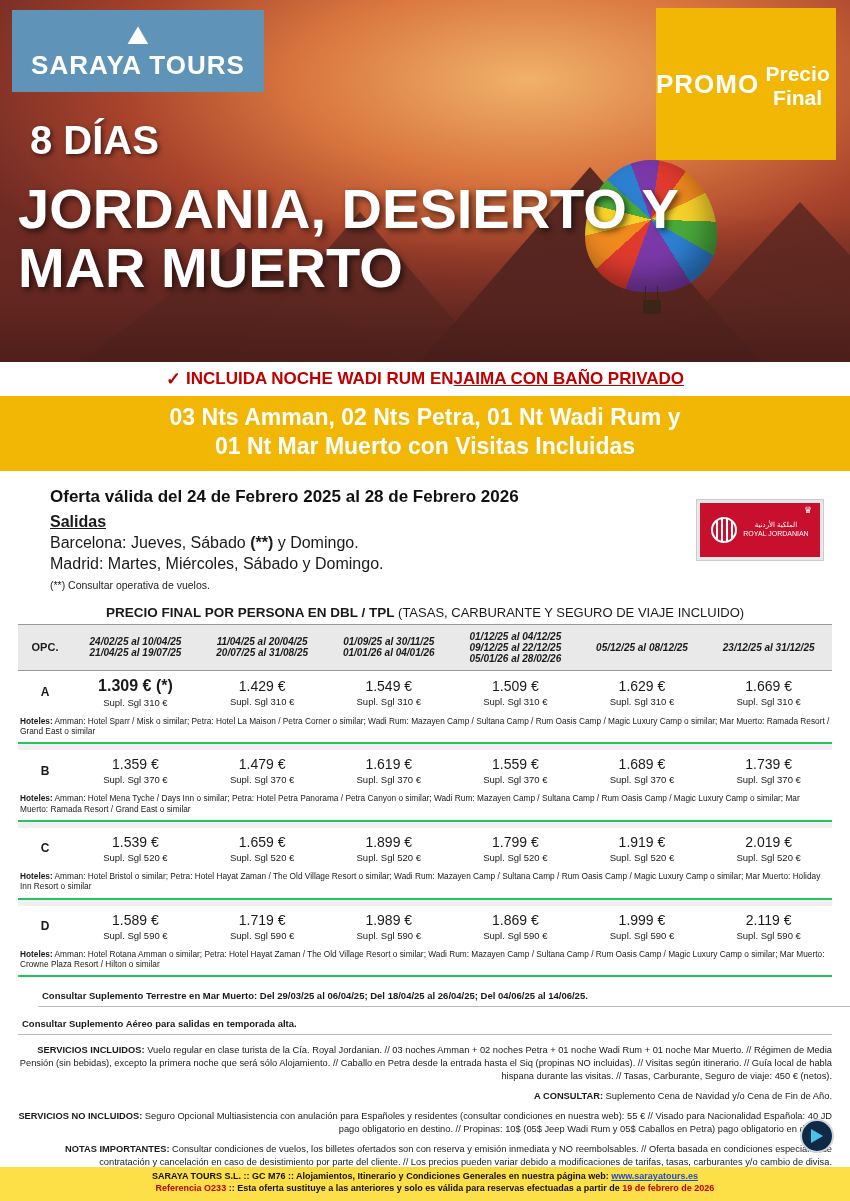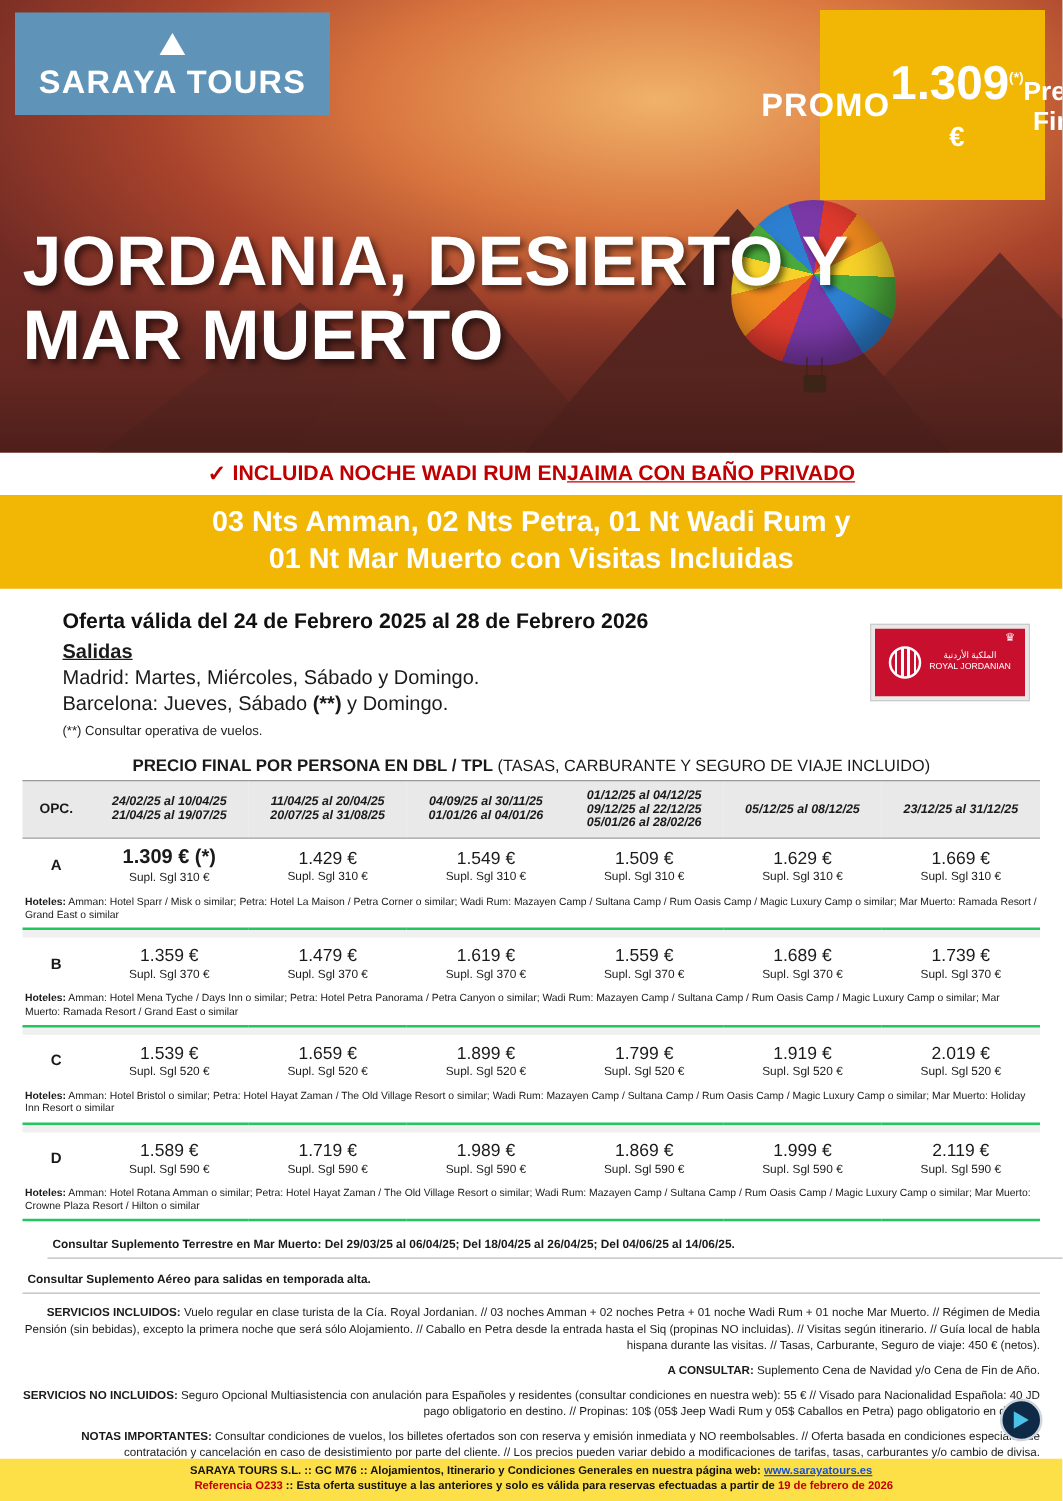--- a/index.html
+++ b/index.html
@@ -209,49 +209,47 @@
     <div class="rope" style="left:60px;"></div>
     <div class="rope" style="left:72px;"></div>
     <div class="basket"></div>
   </div>
 
   <div class="logo-box">
     <div class="logo-mark">⛰</div>
     <div class="logo-text">SARAYA TOURS</div>
   </div>
 
+  <div class="dias">8 DÍAS</div>
   <div class="title-main">JORDANIA, DESIERTO Y MAR MUERTO</div>
 
   <div class="promo">
     <div class="p1">PROMO</div>
-    <div class="p2">
-      <span>1.309</span><span class="ast">(*)</span><span class="eur">€</span>
-    </div>
     <div class="p3">Precio Final</div>
   </div>
 </div>
 
 <div class="stripe-red">
   <span class="chk">✓</span>
     <span>INCLUIDA NOCHE WADI RUM EN </span>
     <u>JAIMA CON BAÑO PRIVADO</u>
 </div>
 
 <div class="stripe-gold">
   <div>03 Nts Amman,  02 Nts Petra, 01 Nt Wadi Rum y</div>
   <div>01 Nt Mar Muerto con Visitas Incluidas</div>
 </div>
 
 <div class="body-wrap">
   <div class="oferta">Oferta válida del 24 de Febrero 2025 al 28 de Febrero 2026</div>
   <div class="salidas-h">Salidas</div>
-  <div class="salidas-l">Madrid: Martes, Miércoles, Sábado y Domingo.</div>
   <div class="salidas-l">
     <span>Barcelona: Jueves, Sábado </span><b>(**)</b><span> y Domingo.</span>
   </div>
+  <div class="salidas-l">Madrid: Martes, Miércoles, Sábado y Domingo.</div>
   <div class="salidas-note">(**) Consultar operativa de vuelos.</div>
 
   <div class="rj-logo">
     <div class="rj-inner">
       <div class="rj-crown">♛</div>
       <div class="rj-globe"></div>
       <div class="rj-txt">
         <div>الملكية الأردنية</div>
         <div>ROYAL JORDANIAN</div>
       </div>
@@ -268,21 +266,21 @@
       <td class="opc">OPC.</td>
       <td>
         <div>24/02/25 al 10/04/25</div>
             <div>21/04/25 al 19/07/25</div>
       </td>
       <td>
         <div>11/04/25 al 20/04/25</div>
             <div>20/07/25 al 31/08/25</div>
       </td>
       <td>
-        <div>04/09/25 al 30/11/25</div>
+        <div>01/09/25 al 30/11/25</div>
             <div>01/01/26 al 04/01/26</div>
       </td>
       <td>
         <div>01/12/25 al 04/12/25</div>
             <div>09/12/25 al 22/12/25</div>
             <div>05/01/26 al 28/02/26</div>
       </td>
       <td>
         <div>05/12/25 al 08/12/25</div>
       </td>

